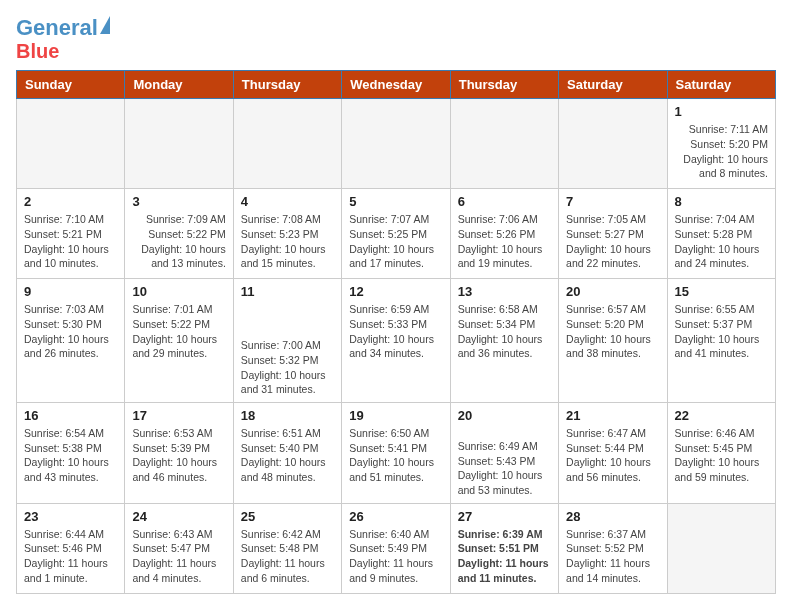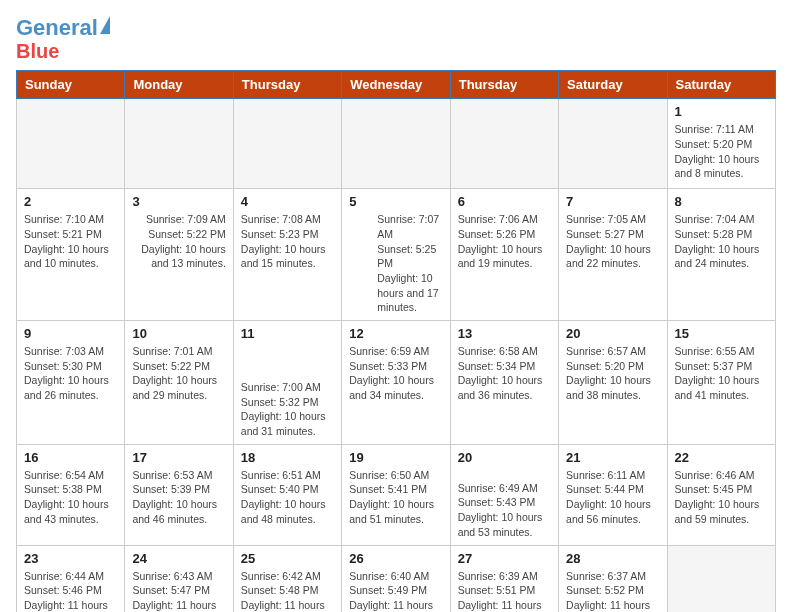--- a/index.html
+++ b/index.html
@@ -129,21 +129,21 @@
   <tbody id="calendar-body">
       <tr>
         <td class="empty"></td>
         <td class="empty"></td>
         <td class="empty"></td>
         <td class="empty"></td>
         <td class="empty"></td>
         <td class="empty"></td>
         <td>
           <div class="day-number">1</div>
-          <div class="day-info" style="white-space: pre-line;">Sunrise: 7:11 AM
+          <div class="day-info" style="white-space: pre-line; text-align: right;">Sunrise: 7:11 AM
 Sunset: 5:20 PM
 Daylight: 10 hours and 8 minutes.</div>
         </td>
       </tr>
       <tr>
         <td>
           <div class="day-number">2</div>
           <div class="day-info" style="white-space: pre-line;">Sunrise: 7:10 AM
 Sunset: 5:21 PM
 Daylight: 10 hours and 10 minutes.</div>
@@ -155,21 +155,21 @@
 Daylight: 10 hours and 13 minutes.</div>
         </td>
         <td>
           <div class="day-number">4</div>
           <div class="day-info" style="white-space: pre-line;">Sunrise: 7:08 AM
 Sunset: 5:23 PM
 Daylight: 10 hours and 15 minutes.</div>
         </td>
         <td>
           <div class="day-number">5</div>
-          <div class="day-info" style="white-space: pre-line; margin-left: 28px;">Sunrise: 7:07 AM
+          <div class="day-info" style="white-space: pre-line;">Sunrise: 7:07 AM
 Sunset: 5:25 PM
 Daylight: 10 hours and 17 minutes.</div>
         </td>
         <td>
           <div class="day-number">6</div>
           <div class="day-info" style="white-space: pre-line;">Sunrise: 7:06 AM
 Sunset: 5:26 PM
 Daylight: 10 hours and 19 minutes.</div>
         </td>
         <td>
@@ -255,21 +255,21 @@
 Daylight: 10 hours and 51 minutes.</div>
         </td>
         <td>
           <div class="day-number">20</div>
           <div class="day-info" style="white-space: pre-line; margin-top: 16px;">Sunrise: 6:49 AM
 Sunset: 5:43 PM
 Daylight: 10 hours and 53 minutes.</div>
         </td>
         <td>
           <div class="day-number">21</div>
-          <div class="day-info" style="white-space: pre-line;">Sunrise: 6:11 AM
+          <div class="day-info" style="white-space: pre-line;">Sunrise: 6:47 AM
 Sunset: 5:44 PM
 Daylight: 10 hours and 56 minutes.</div>
         </td>
         <td>
           <div class="day-number">22</div>
           <div class="day-info" style="white-space: pre-line;">Sunrise: 6:46 AM
 Sunset: 5:45 PM
 Daylight: 10 hours and 59 minutes.</div>
         </td>
       </tr>
@@ -293,21 +293,21 @@
 Daylight: 11 hours and 6 minutes.</div>
         </td>
         <td>
           <div class="day-number">26</div>
           <div class="day-info" style="white-space: pre-line;">Sunrise: 6:40 AM
 Sunset: 5:49 PM
 Daylight: 11 hours and 9 minutes.</div>
         </td>
         <td>
           <div class="day-number">27</div>
-          <div class="day-info" style="white-space: pre-line;">Sunrise: 6:39 AM
+          <div class="day-info" style="white-space: pre-line; font-weight: bold;">Sunrise: 6:39 AM
 Sunset: 5:51 PM
 Daylight: 11 hours and 11 minutes.</div>
         </td>
         <td>
           <div class="day-number">28</div>
           <div class="day-info" style="white-space: pre-line;">Sunrise: 6:37 AM
 Sunset: 5:52 PM
 Daylight: 11 hours and 14 minutes.</div>
         </td>
         <td class="empty"></td>

